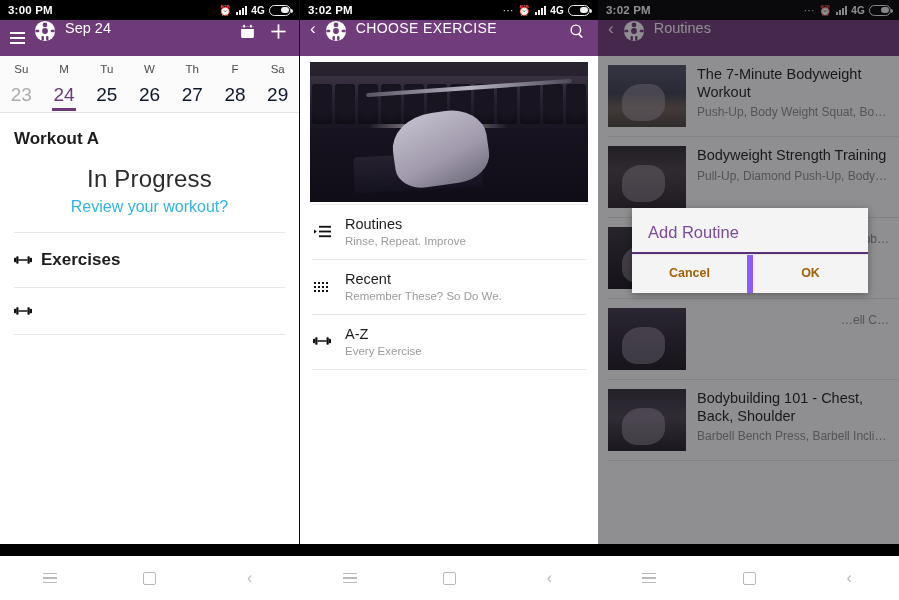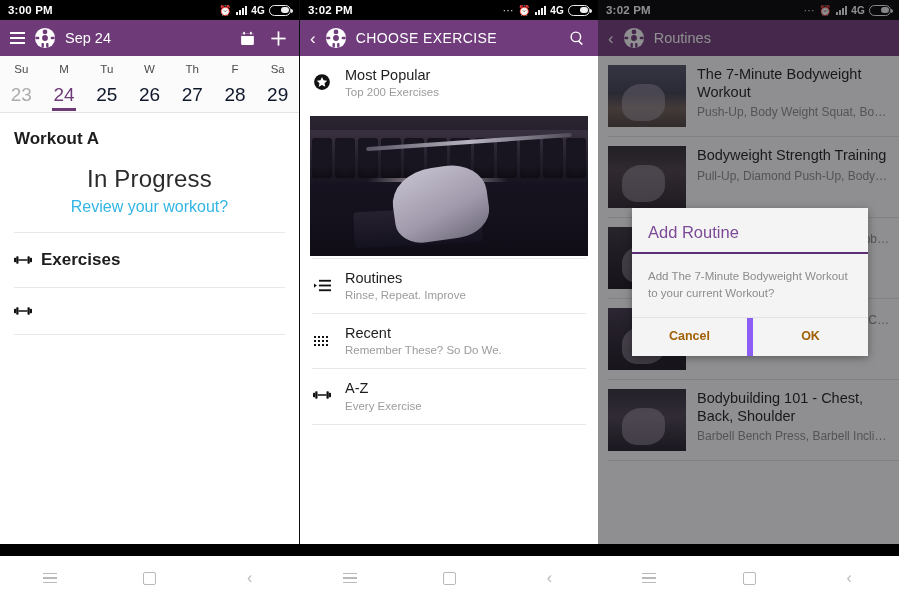--- a/index.html
+++ b/index.html
@@ -64,21 +64,20 @@
     width:2px; height:4px; background:#f0f0f0; border-radius:0 2px 2px 0;
   }
   .batt span { display:block; height: 100%; width: 45%; background:#f0f0f0; border-radius:4px; margin-left:auto; }
 
   
   .appbar {
     height: 36px;
     background: #6e3a78;
     color: #fff;
     display: flex;
-    align-items: center;
     padding: 0 10px;
     gap: 9px;
   }
   .appbar.purple2 { background: #713c7c; }
   .appbar .title { font-size: 14.5px; font-weight: 400; }
   .appbar .title.caps { font-size: 14px; letter-spacing: .4px; }
   .hamburger { display: flex; flex-direction: column; justify-content: center; gap: 3px; width: 15px; }
   .hamburger i { display:block; height: 1.8px; background: #fff; width: 100%; }
   .chev-back { font-size: 17px; line-height: 1; color: #fff; }
   .logo {
@@ -338,32 +337,20 @@
       <span class="title caps">CHOOSE EXERCISE</span>
       <span class="spacer"></span>
       <span class="ab-icon">
         <svg width="18" height="18" viewBox="0 0 24 24">
             <circle cx="10.5" cy="10.5" r="6.3" fill="none" stroke="#fff" stroke-width="1.9"></circle>
             <rect x="14.6" y="15.2" width="7.2" height="1.9" rx=".9" fill="#fff" transform="rotate(43 14.6 15.2)"></rect>
           </svg>
       </span>
     </div>
 
-    <div class="opt-row">
-      <span class="opt-ico">
-        <svg width="18" height="18" viewBox="0 0 24 24">
-            <circle cx="12" cy="12" r="10.5" fill="#111"></circle>
-            <path d="M12 5.2l2.1 4.4 4.8.6-3.5 3.3.9 4.8L12 16l-4.3 2.3.9-4.8-3.5-3.3 4.8-.6z" fill="#fff"></path>
-          </svg>
-      </span>
-      <span class="opt-txt">
-        <span class="t">Most Popular</span>
-        <span class="s" style="display:block">Top 200 Exercises</span>
-      </span>
-    </div>
 
     <div class="hero">
       <div class="shelf"></div>
       <div class="racks">
           <i></i>
           <i></i>
           <i></i>
           <i></i>
           <i></i>
           <i></i>
@@ -532,21 +519,20 @@
       <div class="p3-div"></div>
     </div>
 
     <div class="p3-scrim"></div>
 
     <div class="dialog">
       <div class="dlg-head">
         <div class="dlg-title">Add Routine</div>
       </div>
       <div class="dlg-rule"></div>
-      <div class="dlg-body">Add The 7-Minute Bodyweight Workout to your current Workout?</div>
       <div class="dlg-sep"></div>
       <div class="dlg-actions">
         <div class="dlg-btn">Cancel</div>
         <div class="dlg-btn">OK</div>
       </div>
     </div>
   </div>
 
   <div class="blackbar"></div>
   <div class="navwrap">

